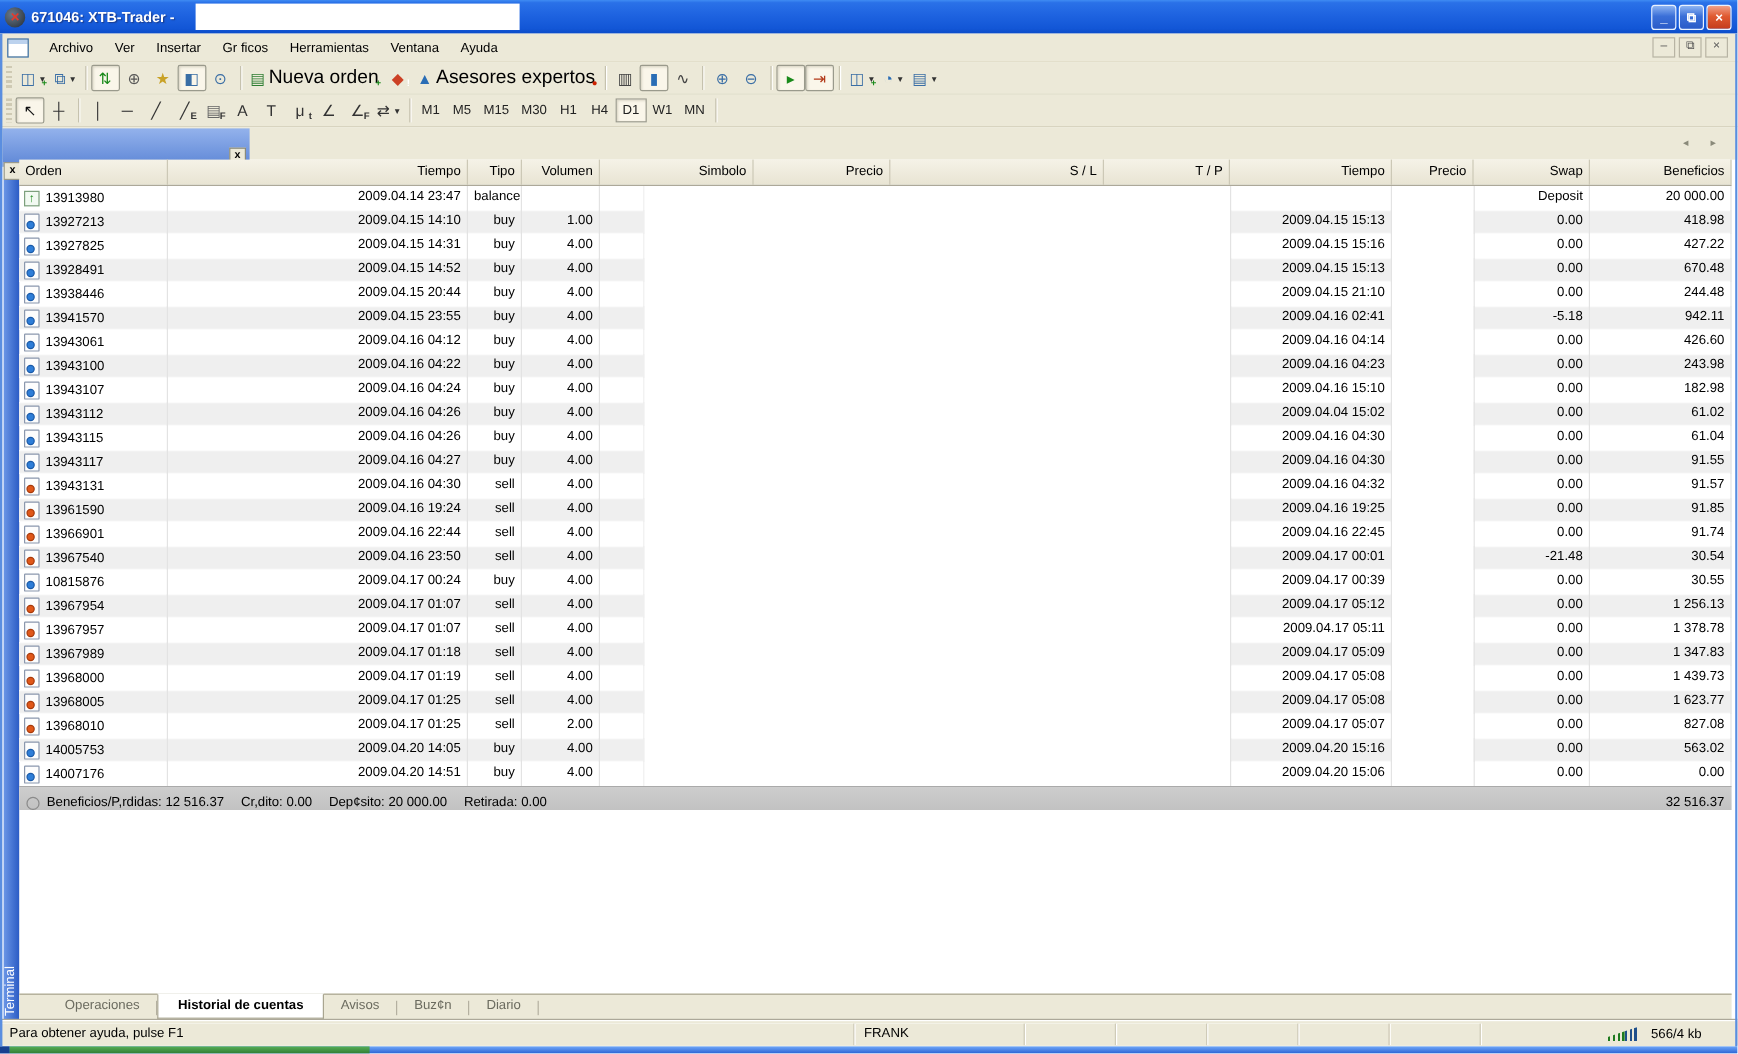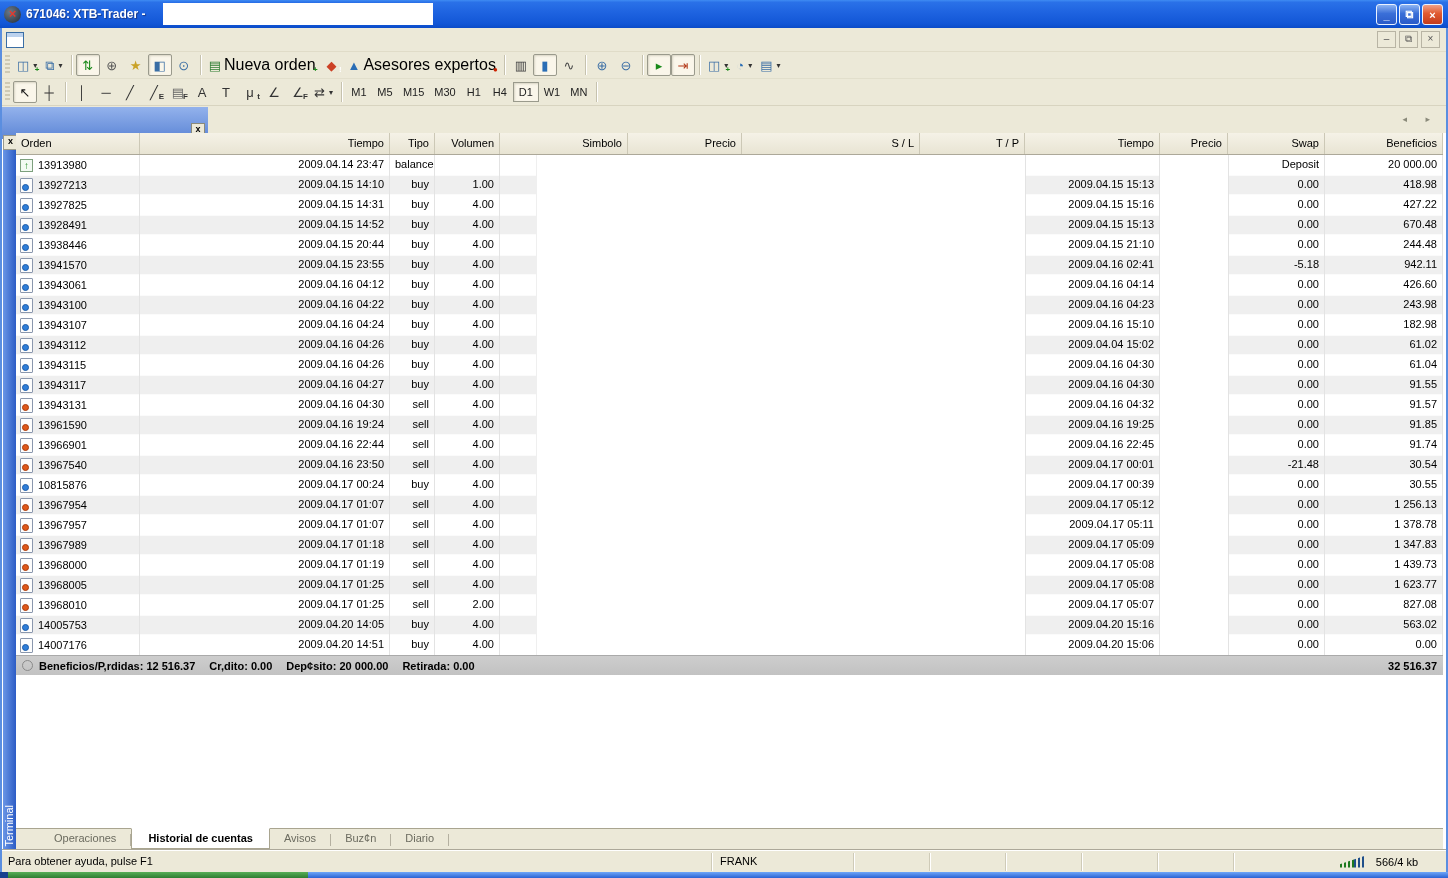--- a/index.html
+++ b/index.html
@@ -86,22 +86,22 @@
   .trow.even .c-orden,.trow.even .c-tiempo,.trow.even .c-tipo,.trow.even .c-vol,.trow.even .c-gap,
   .trow.even .c-tiempo2,.trow.even .c-swap,.trow.even .c-benef{
     background:#efefef;box-shadow:inset 0 1px 0 #fbfbfb,inset 0 -1px 0 #fbfbfb;}
   .doc{width:11px;height:13px;background:#fdfdfd;border:1px solid #8a97ad;border-radius:1px;
     position:relative;display:inline-block;flex:0 0 auto;}
   .doc::after{content:"";position:absolute;left:1px;bottom:1px;width:5px;height:5px;border-radius:50%;}
   .doc.buy::after{background:#2f7ed8;border:1px solid #1a5aa8;}
   .doc.sell::after{background:#e0581a;border:1px solid #a83a0a;}
   .dep{width:13px;height:13px;border:1px solid #7da07d;background:#f2faf2;color:#1f8a1f;font-weight:bold;
     font-size:10px;line-height:12px;text-align:center;display:inline-block;flex:0 0 auto;box-sizing:border-box;}
-  .summary{display:flex;align-items:center;height:20px;background:linear-gradient(180deg,#cdcdcd,#c2c2c2);
-    border-top:1px solid #aaa;font-weight:bold;font-size:11px;padding:0 4px;box-sizing:border-box;}
+  .summary{display:flex;align-items:flex-end;height:20px;background:linear-gradient(180deg,#cdcdcd,#c2c2c2);
+    border-top:1px solid #aaa;font-weight:normal;font-size:11px;padding:0 4px;box-sizing:border-box;}
   .sum-icon{width:9px;height:9px;border:1px solid #8a8a8a;border-radius:50%;margin:0 6px 0 2px;flex:0 0 auto;}
   .summary span{margin-right:14px;white-space:nowrap;}
   .sum-total{margin-left:auto;margin-right:2px !important;}
   
   .bottom-tabs{position:absolute;left:16px;top:828px;width:1427px;height:22px;background:#ece9d8;
     border-top:1px solid #a9a590;display:flex;align-items:flex-start;padding-left:24px;box-sizing:border-box;}
   .btab{padding:3px 14px;font-size:11px;color:#6b6b5f;white-space:nowrap;}
   .btab.active{background:#fff;color:#000;font-weight:bold;border:1px solid #a9a590;border-top:1px solid #fff;
     margin-top:-1px;padding:3px 16px 4px;}
   .btab-sep{width:1px;height:12px;background:#b4b0a0;margin-top:5px;}
@@ -133,20 +133,29 @@
   <span class="title-redaction"></span>
   <span class="tb-btns">
     <span class="wbtn">_</span>
     <span class="wbtn">⧉</span>
     <span class="wbtn close">×</span>
   </span>
 </div>
 
 <div class="menubar">
   <span class="mdoc-icon"></span>
+  <span id="menu-items" style="display:flex;">
+      <div class="menu-item">Archivo</div>
+      <div class="menu-item">Ver</div>
+      <div class="menu-item">Insertar</div>
+      <div class="menu-item">Gr ficos</div>
+      <div class="menu-item">Herramientas</div>
+      <div class="menu-item">Ventana</div>
+      <div class="menu-item">Ayuda</div>
+    </span>
   <span class="mdi-btns">
     <span class="mdibtn">–</span>
     <span class="mdibtn">⧉</span>
     <span class="mdibtn">×</span>
   </span>
 </div>
 
 <div class="toolbar tb1" id="toolbar-standard">
     <div class="grip"></div>
     <div class="tbtn">

